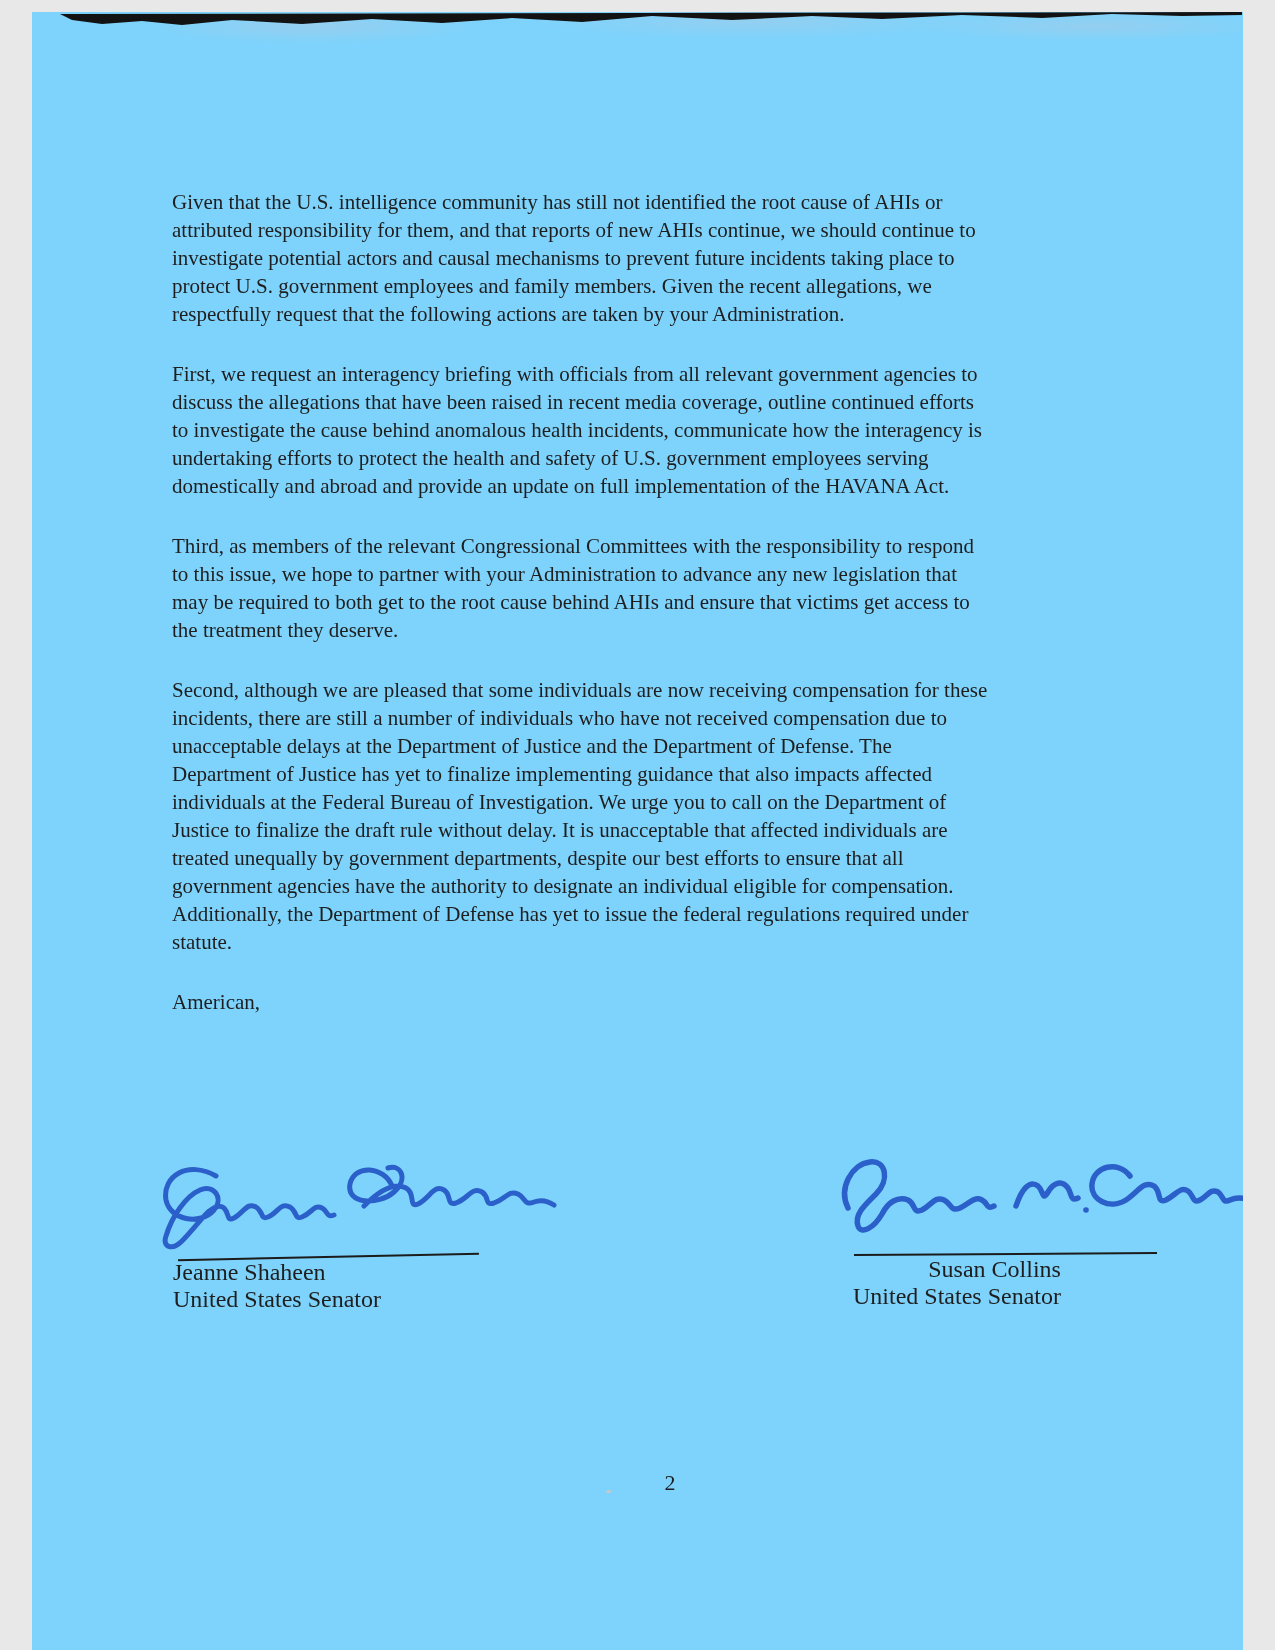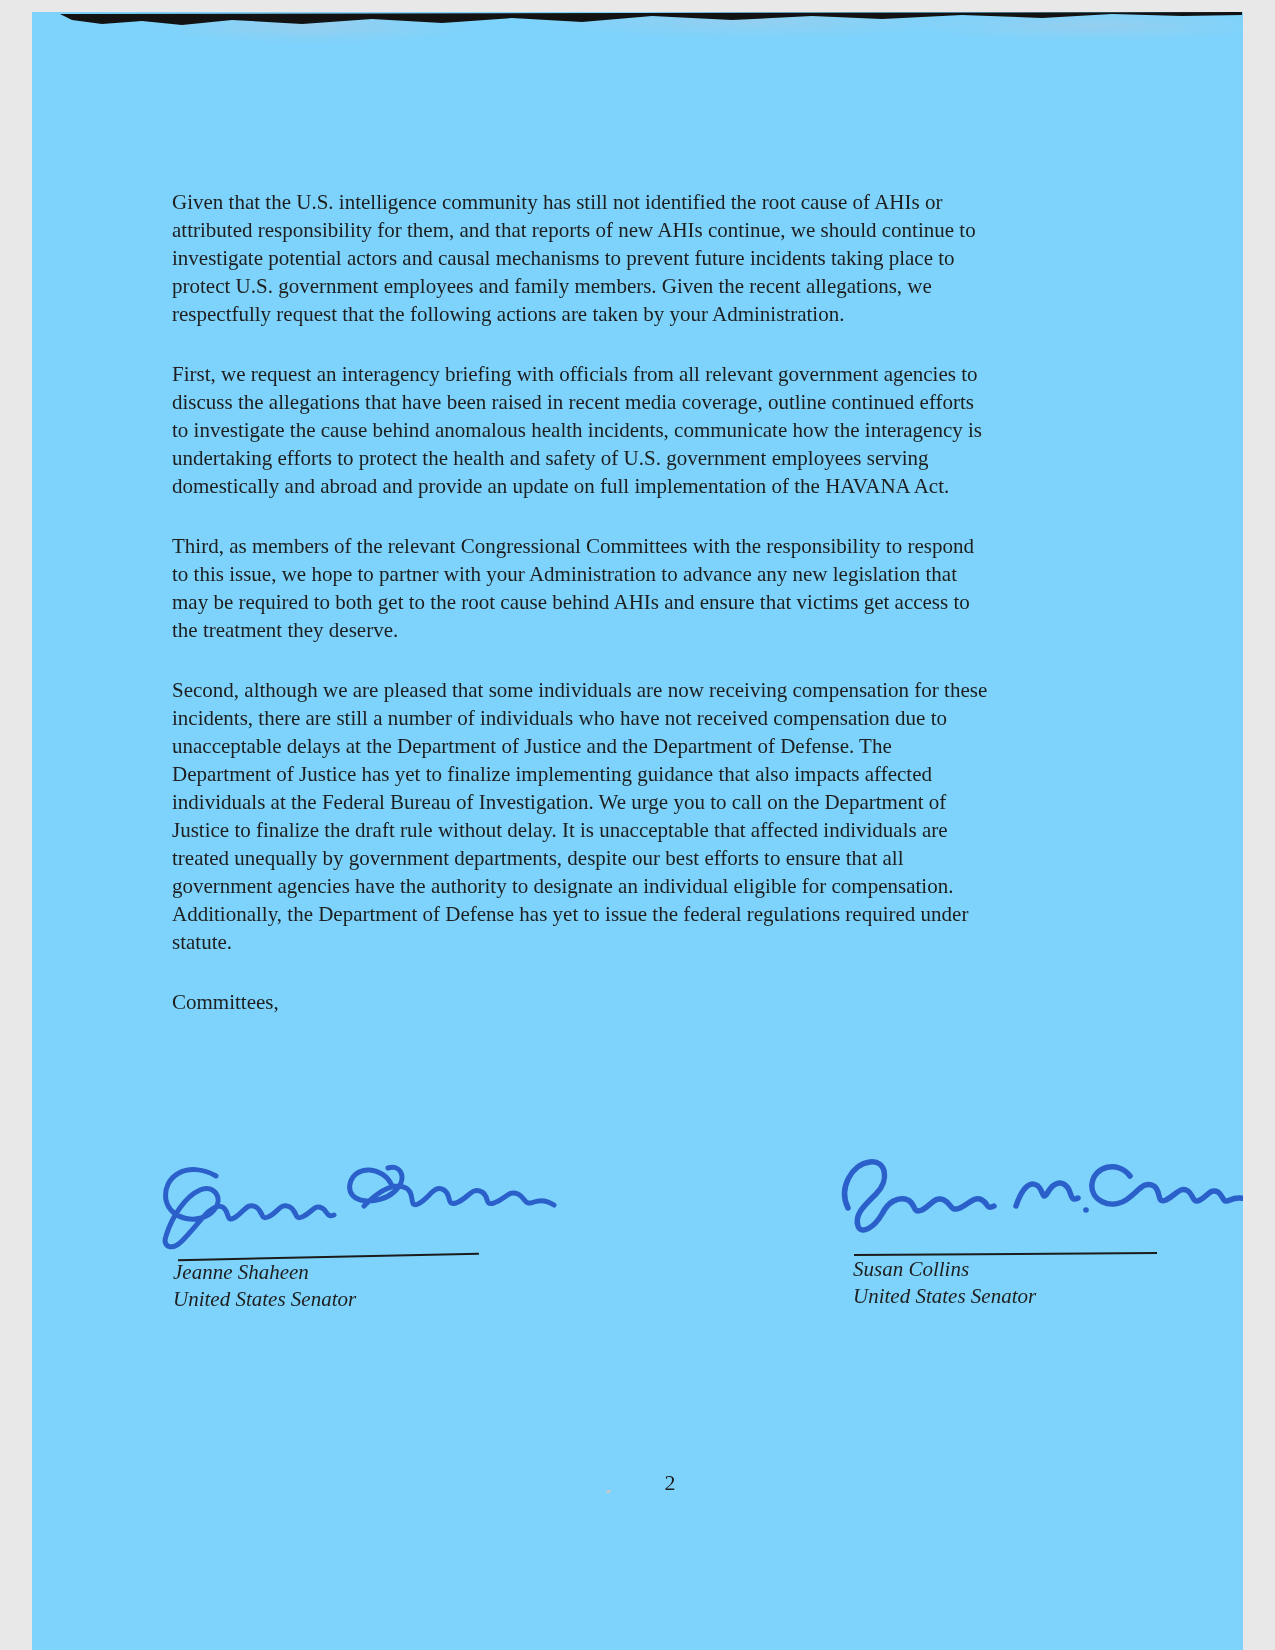--- a/index.html
+++ b/index.html
@@ -24,23 +24,23 @@
   .letter-body{
     position:absolute;left:140px;top:176px;width:952px;
     font-size:21px;line-height:28px;
   }
   .para{margin:0 0 32px 0;white-space:pre-line;}
   .closing{margin:0;}
   .sig-svg{position:absolute;}
   .sig-underline{position:absolute;height:2px;background:#1b1b1b;}
   .sig-underline.left{left:146px;top:1244px;width:301px;transform:rotate(-1.2deg);}
   .sig-underline.right{left:822px;top:1241px;width:303px;transform:rotate(-0.4deg);}
-  .sig-text{position:absolute;font-size:21px;line-height:27px;font-style:italic;}
+  .sig-text{position:absolute;font-size:24px;line-height:27px;}
   .sig-text.left{left:141px;top:1247px;}
-  .sig-text.right{left:821px;top:1244px;}
+  .sig-text.right{left:821px;top:1244px;text-align:right;}
   .page-number{position:absolute;left:598px;top:1458px;width:80px;text-align:center;font-size:22px;}
   .speck{position:absolute;width:5px;height:3px;background:#c9c9c9;border-radius:50%;}
 </style>
 </head>
 <body>
 
 <div class="sheet">
 
   <div class="mottle"></div>
 
@@ -67,21 +67,21 @@
     <p class="para">Second, although we are pleased that some individuals are now receiving compensation for these
 incidents, there are still a number of individuals who have not received compensation due to
 unacceptable delays at the Department of Justice and the Department of Defense. The
 Department of Justice has yet to finalize implementing guidance that also impacts affected
 individuals at the Federal Bureau of Investigation. We urge you to call on the Department of
 Justice to finalize the draft rule without delay. It is unacceptable that affected individuals are
 treated unequally by government departments, despite our best efforts to ensure that all
 government agencies have the authority to designate an individual eligible for compensation.
 Additionally, the Department of Defense has yet to issue the federal regulations required under
 statute.</p>
-    <p class="para closing">Committees,</p>
+    <p class="para closing">American,</p>
   </div>
 
   <svg class="sig-svg" style="left:124px;top:1140px;" width="402" height="104" viewBox="0 0 402 104">
     <g fill="none" stroke="#2b5fc9" stroke-width="5" stroke-linecap="round" stroke-linejoin="round">
       <path d="M60,24 C32,8 6,24 10,48 C14,68 44,74 58,58 C68,46 58,32 44,38 C30,44 16,64 10,84 C6,95 16,99 26,89 C36,79 44,68 52,60 C58,55 64,52 68,56 C74,62 70,70 78,66 C88,61 90,50 100,55 C108,60 104,68 112,65 C122,61 124,50 134,55 C142,60 138,68 146,65 C156,61 158,52 166,56 C172,59 170,66 178,63"></path>
       <path d="M236,34 C228,14 198,12 194,32 C190,52 222,54 238,40 C252,28 246,12 232,16 M208,54 C222,40 238,30 250,36 C260,41 252,56 262,52 C274,46 278,32 288,38 C296,43 290,54 300,51 C312,47 316,34 326,40 C334,45 328,54 338,51 C350,47 352,38 362,42 C370,46 368,54 378,50 C386,47 392,49 398,53"></path>
     </g>
   </svg>
   <div class="sig-underline left"></div>
   <div class="sig-text left">

